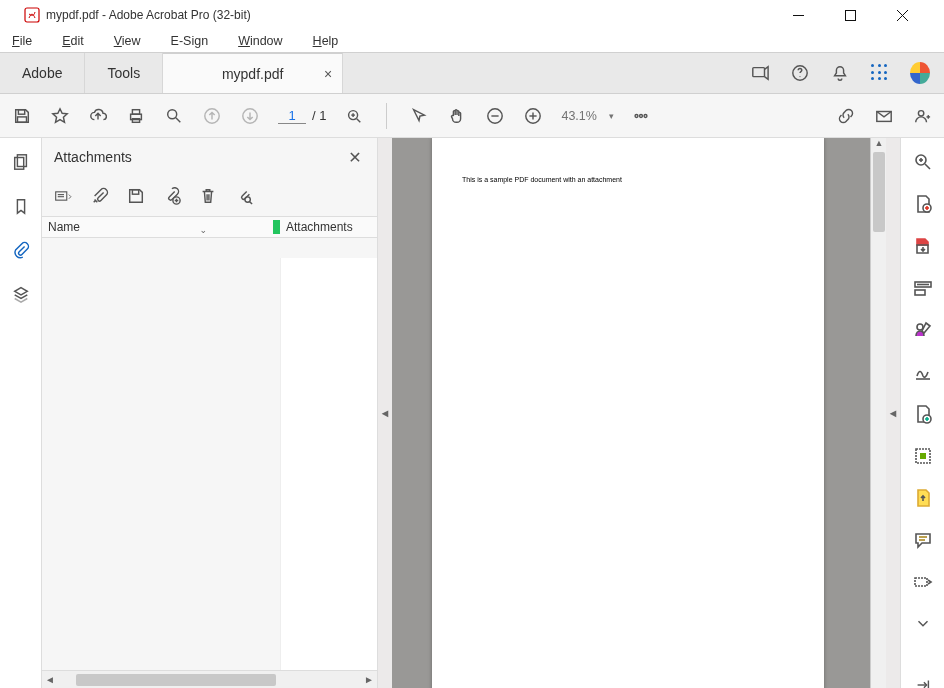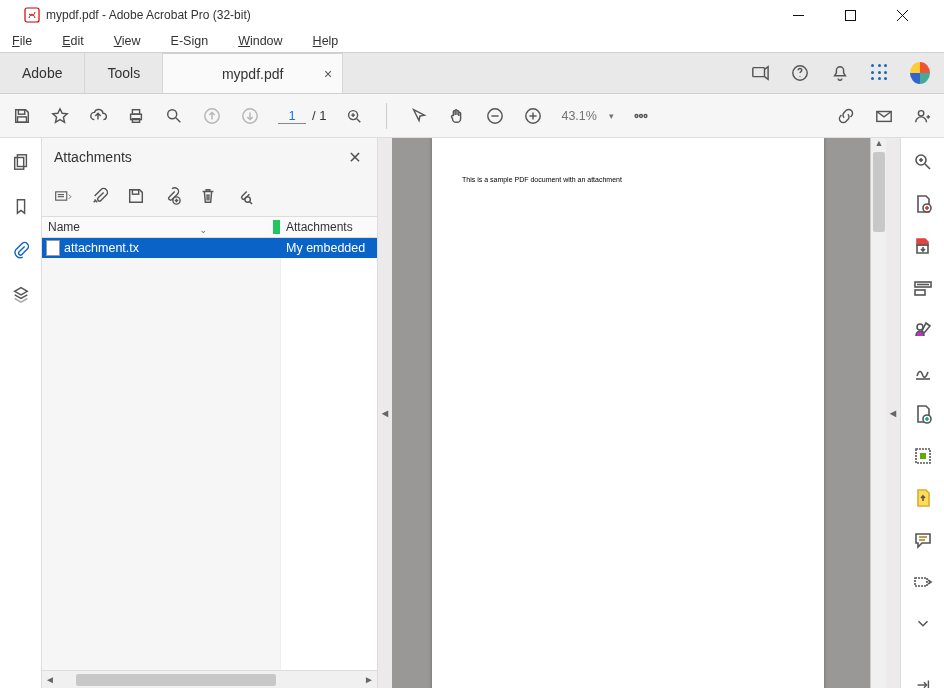--- a/index.html
+++ b/index.html
@@ -354,27 +354,20 @@
         </span>
     </div>
     <div class="attach-table-head">
       <div class="col-name">
         <span>Name</span>
         <span class="sort-caret">⌄</span>
       </div>
       <div class="col-desc">Attachments</div>
     </div>
     <div class="attach-rows">
-      <div class="attach-row sel">
-        <div class="cell-name">
-          <span class="bg"></span>
-          <span>attachment.tx</span>
-        </div>
-        <div class="cell-desc">My embedded</div>
-      </div>
       <div class="white-area"></div>
     </div>
     <div class="hscroll">
       <span class="arrow">◄</span>
       <div class="thumb"></div>
       <div style="flex:1"></div>
       <span class="arrow">►</span>
     </div>
   </div>
 

